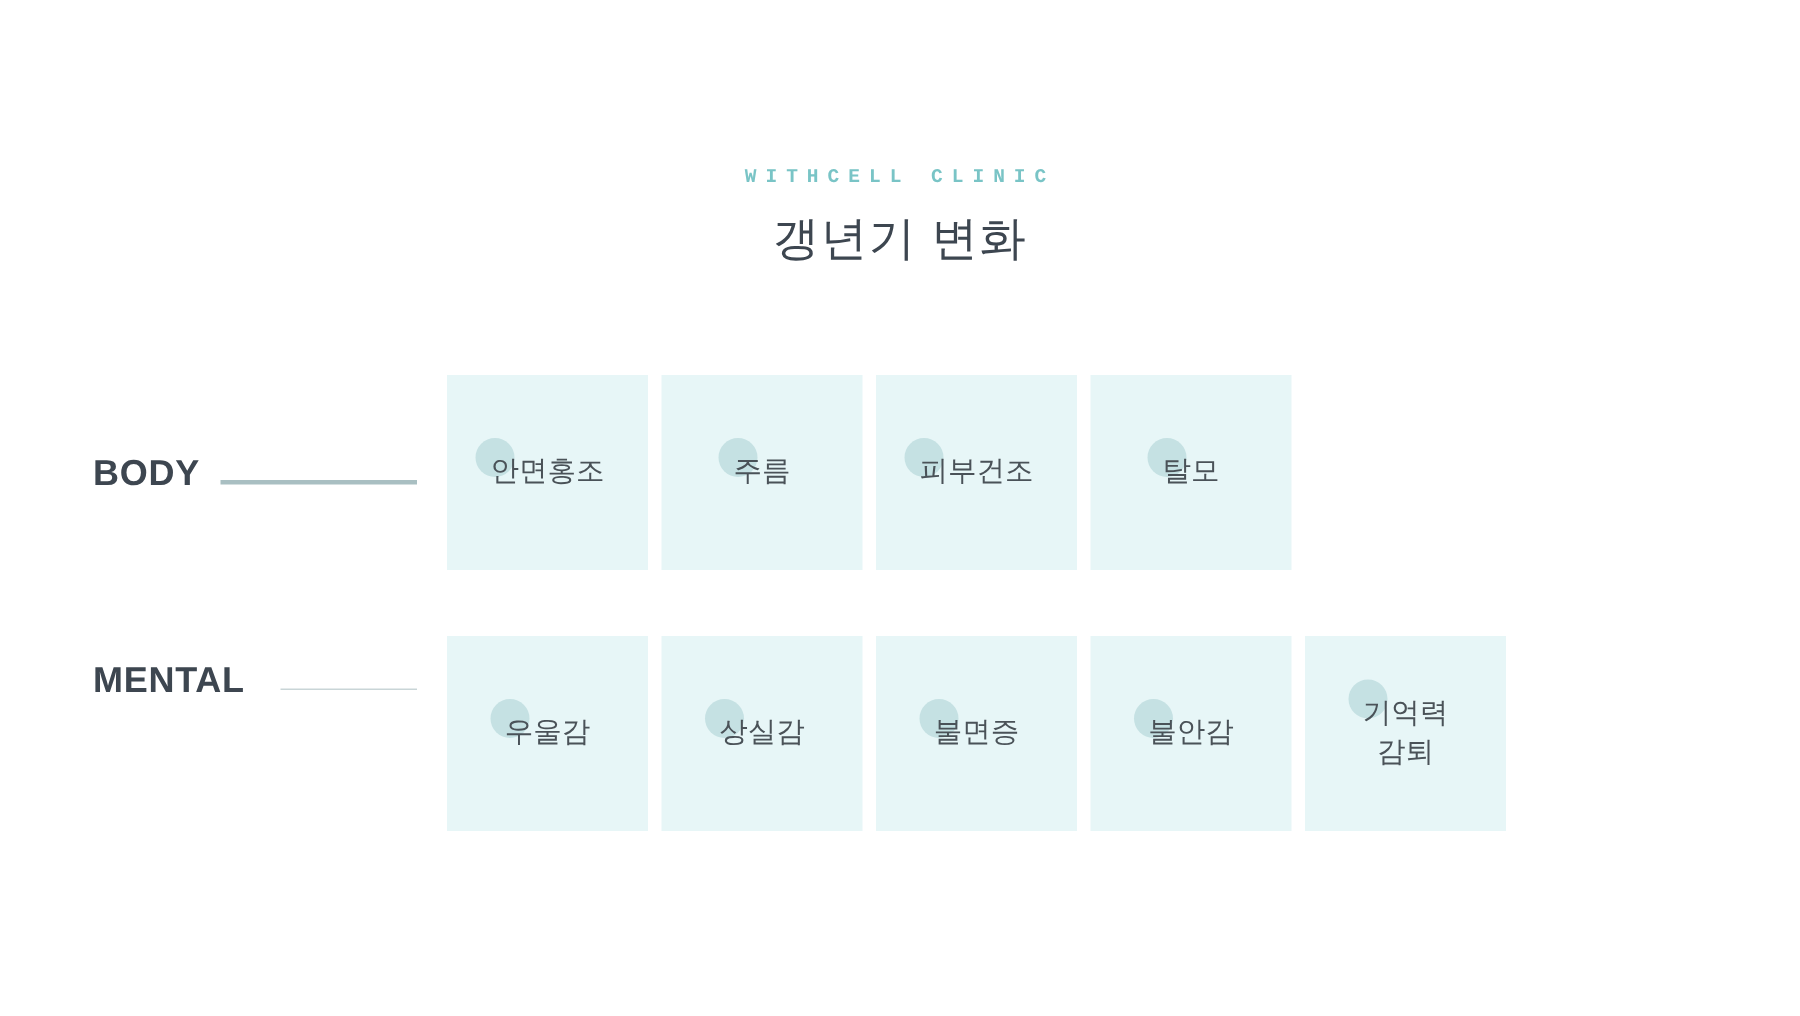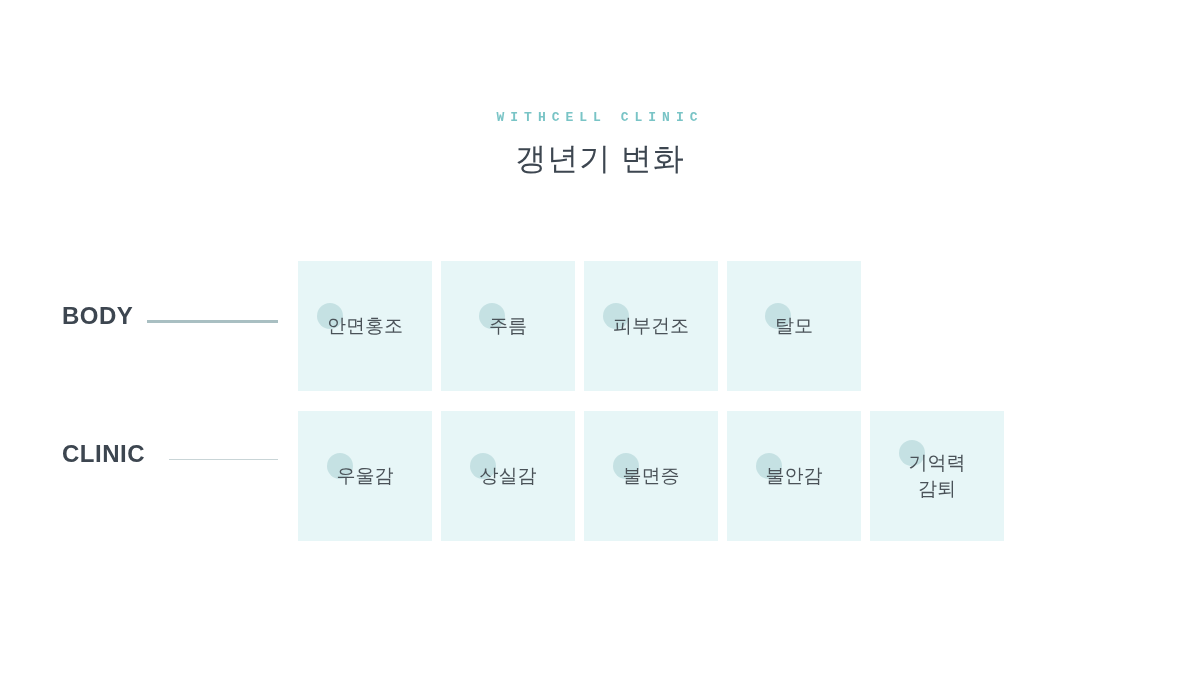--- a/index.html
+++ b/index.html
@@ -59,25 +59,25 @@
   .line-thick { height: 3px; background: #a9bfc2; }
   .line-thin  { height: 1px; background: #c9d5d7; margin-left: 24px; }
 
   #body-label   { top: 260px; margin-top: 44px; }
   #mental-label { top: 442px; }
 
   
   .grid {
     position: absolute;
     left: 298px;
-    top: 261px;
+    top: 250px;
     font-family: Liberation Serif, serif;
   }
   .card-row { display: flex; gap: 9px; }
-  .card-row + .card-row { margin-top: 20px; }
+  .card-row + .card-row { margin-top: 44px; }
 
   .card {
     width: 134px;
     height: 130px;
     background: #e7f6f7;
     display: flex;
     align-items: center;
     justify-content: center;
   }
   .card-label {
@@ -107,21 +107,21 @@
   <div class="brand">WITHCELL CLINIC</div>
   <div class="title">갱년기 변화</div>
 </div>
 
 <div class="section-label" id="body-label">
   <span class="label-text">BODY</span>
   <span class="label-line line-thick"></span>
 </div>
 
 <div class="section-label" id="mental-label">
-  <span class="label-text">CLINIC</span>
+  <span class="label-text">MENTAL</span>
   <span class="label-line line-thin"></span>
 </div>
 
 <div class="grid">
   <div class="card-row">
     <div class="card">
       <span class="card-label"><span class="dot"></span>안면홍조</span>
     </div>
     <div class="card">
       <span class="card-label"><span class="dot"></span>주름</span>

